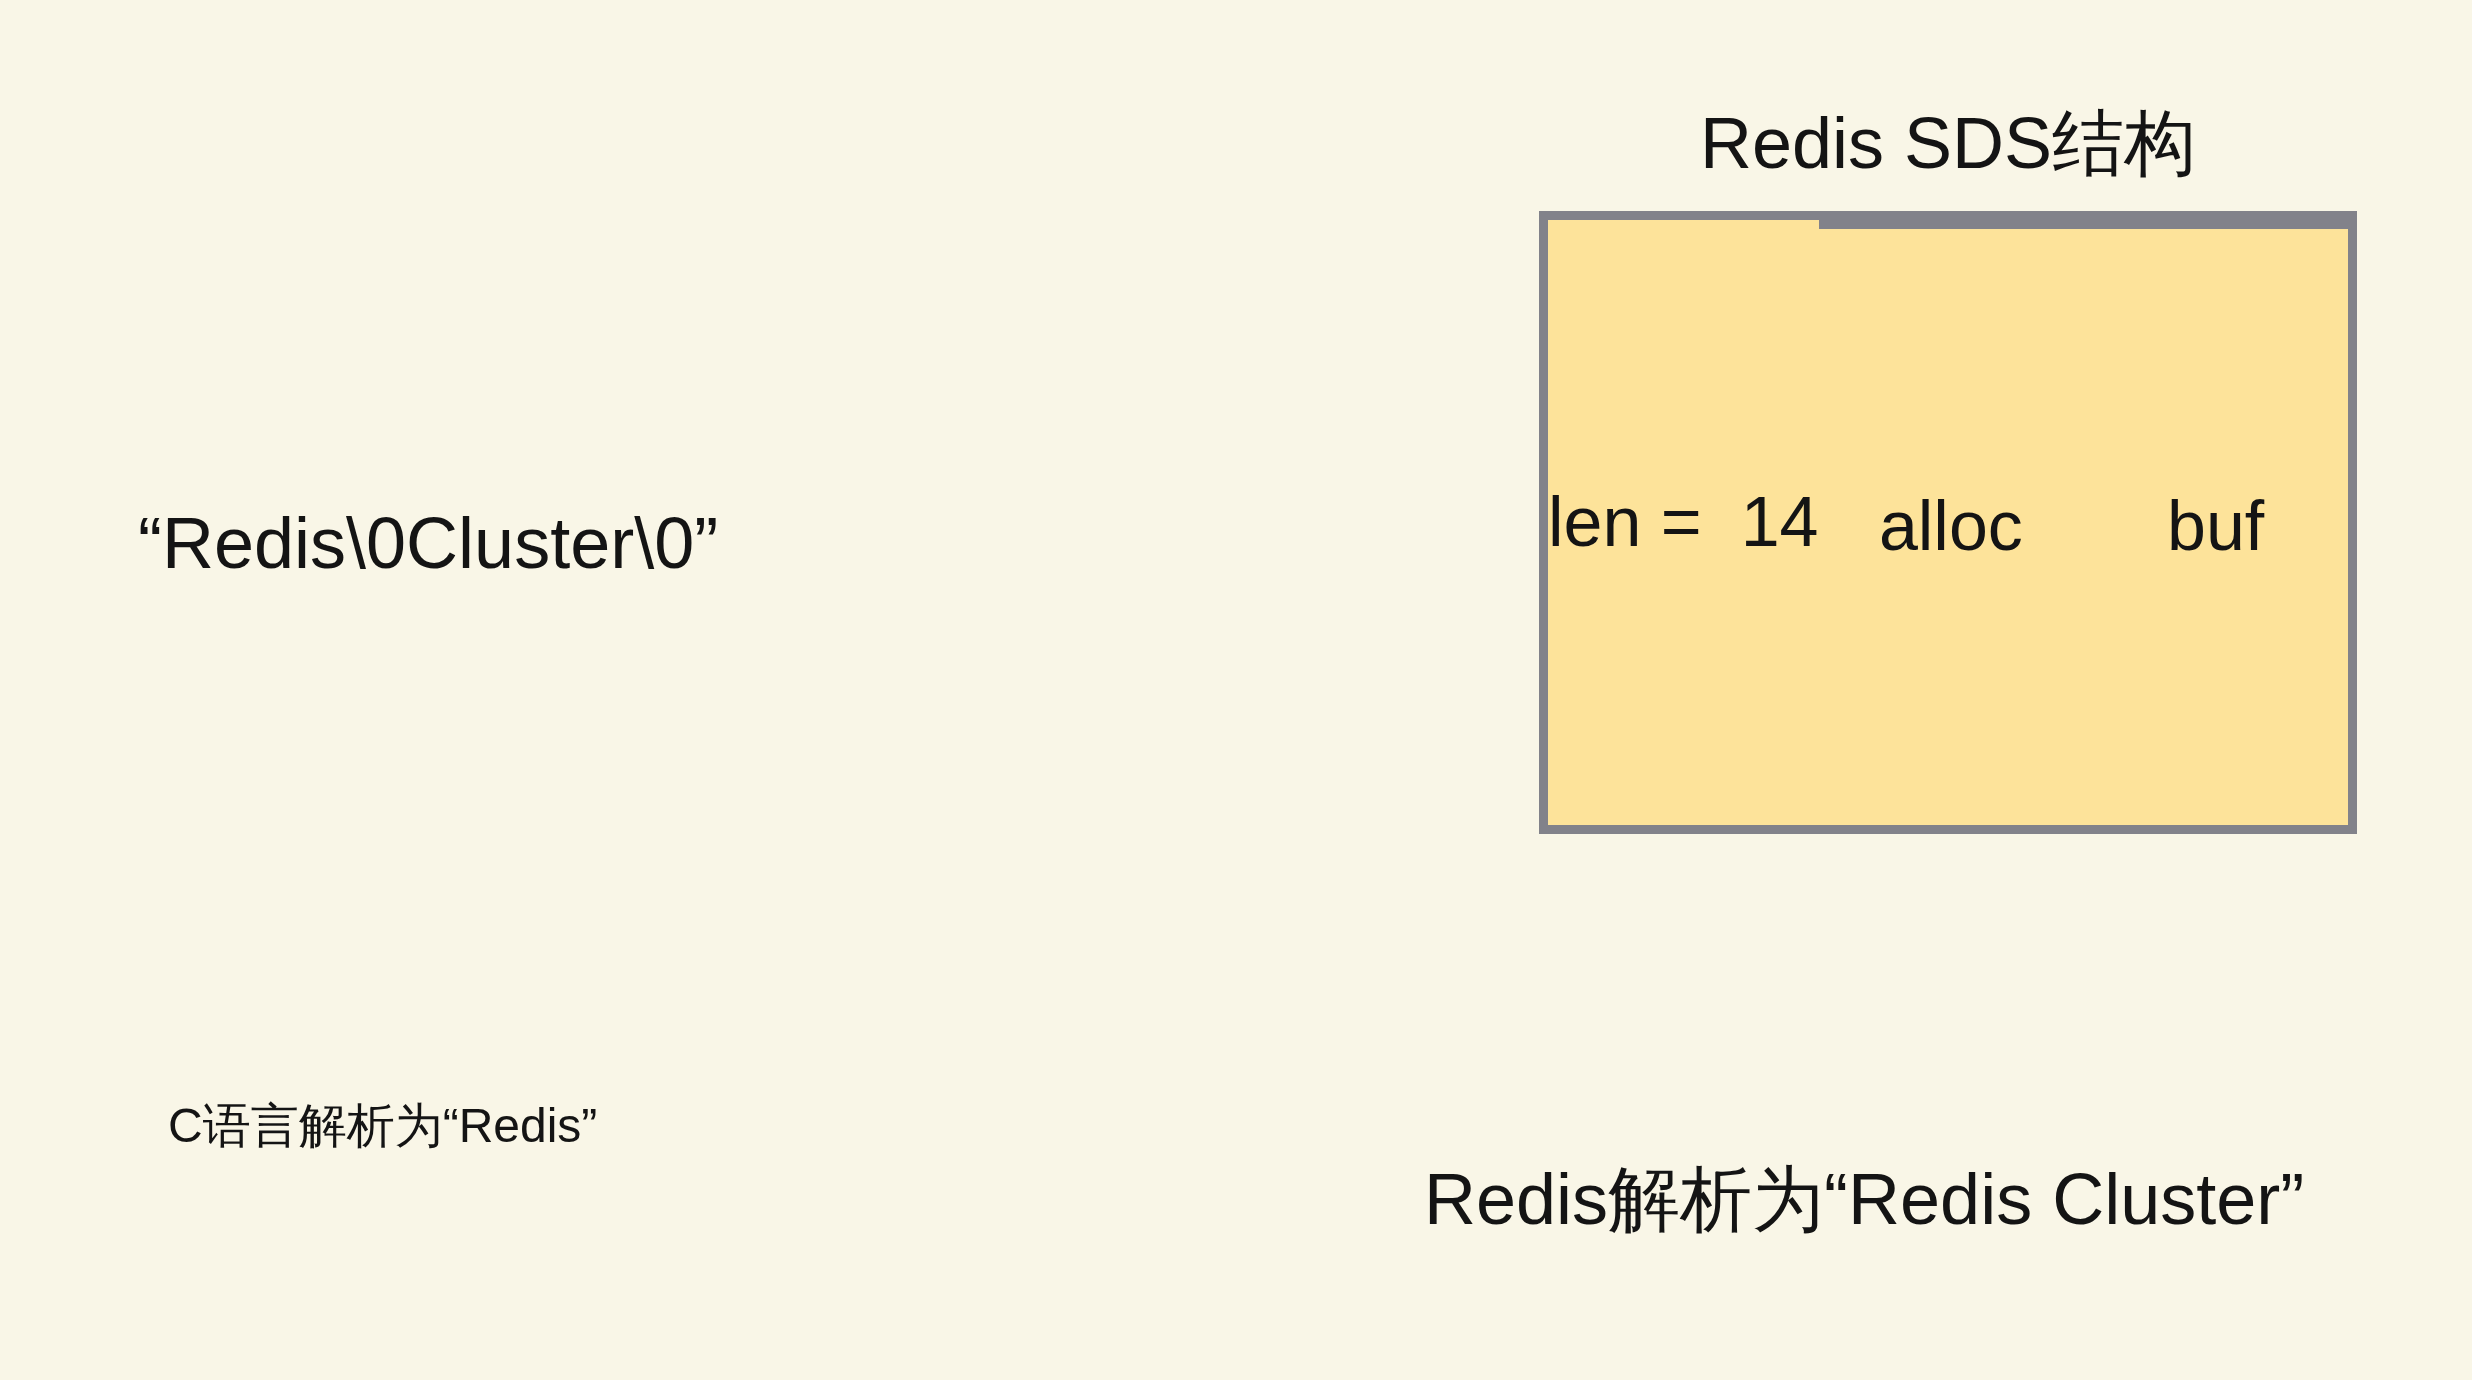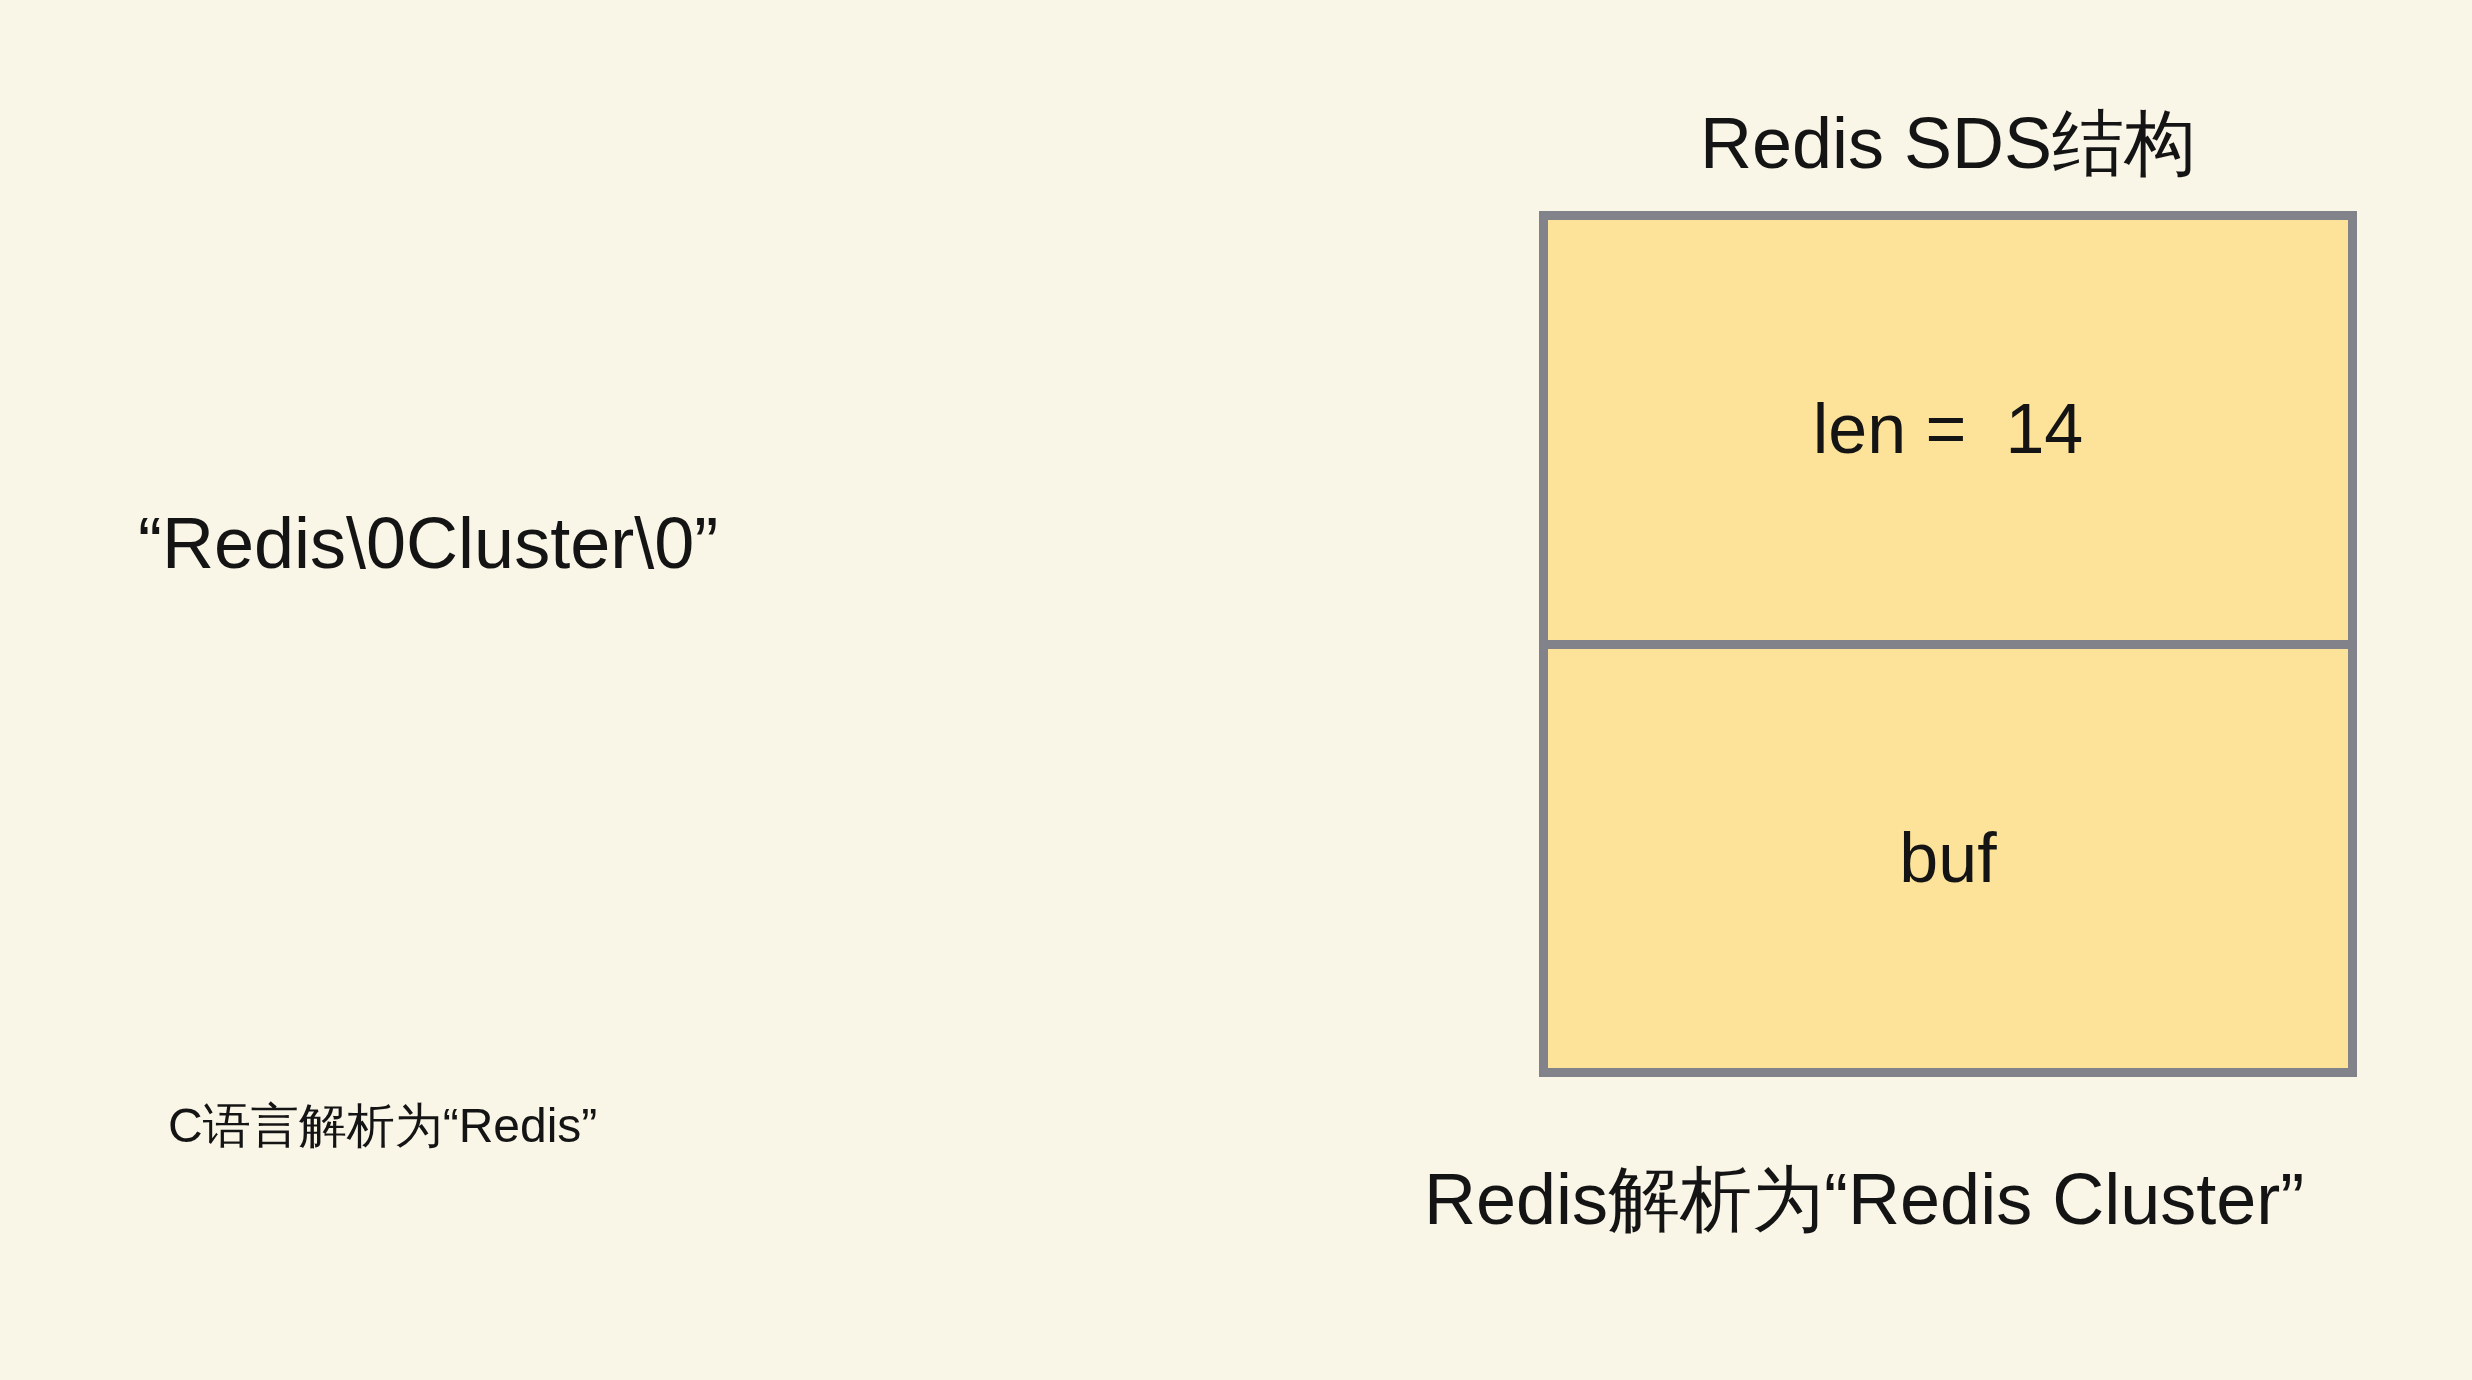--- a/index.html
+++ b/index.html
@@ -39,26 +39,25 @@
     text-align: center;
     font-size: 72px;
     line-height: 1.1;
     white-space: pre;
   }
   .sds-box {
     position: absolute;
     left: 1539px;
     top: 211px;
     width: 818px;
-    height: 866px;
+    height: 623px;
     box-sizing: border-box;
     border: 9px solid #82828A;
     background: #ec4899;
     display: flex;
-    flex-direction: column;
   }
   .sds-cell {
     flex: 1;
     display: flex;
     flex-direction: column;
     align-items: center;
     justify-content: center;
     background: #FDE39A;
     font-size: 70px;
     line-height: 1.22;
@@ -87,20 +86,23 @@
   <div class="c-parse">C语言解析为“Redis”</div>
 
   <div class="sds-title">Redis SDS结构</div>
 
   <div class="sds-box">
 
     <div class="sds-cell">
       <span>len =  14</span>
     </div>
 
+    <div class="sds-cell">
+      <span>alloc</span>
+    </div>
 
     <div class="sds-cell">
       <span>buf</span>
     </div>
 
   </div>
 
   <div class="redis-parse">Redis解析为“Redis Cluster”</div>
 
 </div>

